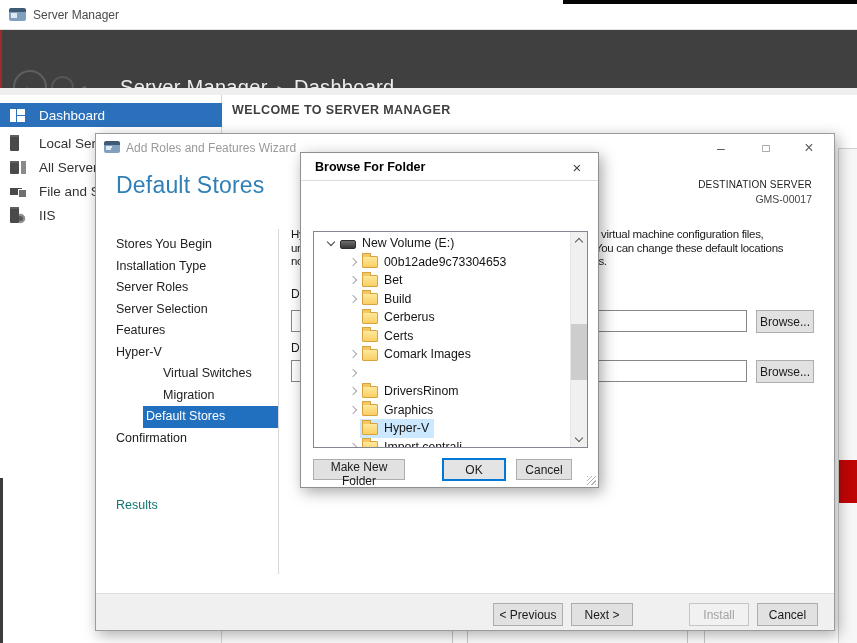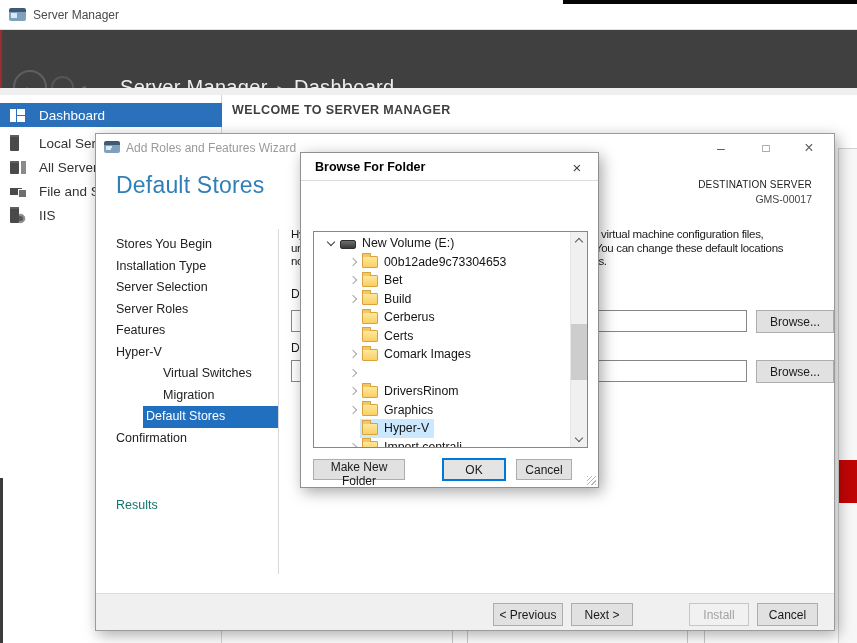--- a/index.html
+++ b/index.html
@@ -71,21 +71,21 @@
   .wz-nav-item { height:21.5px; line-height:21.5px; padding-left:20px; font-size:12.5px; color:#222; cursor:pointer; }
   .wz-nav-item.sub { padding-left:50px;margin-left:17px; }
   .wz-nav-item.selected { background:#2170bf; color:#fff; }
   .wz-nav-item.sub.selected { margin-left:47px; padding-left:3px; width:135px; }
   .wz-nav-item.disabled { color:#0f766e; cursor:default;margin-top:46px; }
   .wz-intro { position:absolute; left:195px; top:94px; width:530px; font-size:11.5px; letter-spacing:-.3px;
               line-height:13.5px; color:#1b1b1b; white-space:nowrap; }
   .wz-field-label { position:absolute; left:195px; font-size:12px; color:#1b1b1b; }
   .wz-input { position:absolute; left:195px; width:456px; height:22px; border:1px solid #868686; background:#fff;
               font-size:12px; padding:0 4px; font-family:inherit; }
-  .wz-browse { position:absolute; left:660px; width:78px; height:23px; background:#e1e1e1; border:1px solid #adadad;
+  .wz-browse { position:absolute; left:660px; width:58px; height:23px; background:#e1e1e1; border:1px solid #adadad;
                font-size:12px; color:#1a1a1a; font-family:inherit; cursor:pointer; }
   .wz-footer { position:absolute; left:0; top:459px; width:738px; height:37px; background:#f0f0f0; border-top:1px solid #dddddd; }
   .wz-btn { position:absolute; top:9px; height:23px; background:#e1e1e1; border:1px solid #adadad; font-size:12px;
             color:#1a1a1a; font-family:inherit; cursor:pointer; }
   .wz-btn.disabled { background:#f1f1f1; border-color:#c6c6c6; color:#a3a3a3; cursor:default; }
   .btn-prev { left:397px; width:70px; } .btn-next { left:475px; width:62px; }
   .btn-install { left:593px; width:60px; } .btn-cancel { left:661px; width:61px; }
 
   
   .bff { position:absolute; left:300px; top:152px; width:299px; height:336px; background:#fff;
@@ -218,22 +218,22 @@
 
     <div class="wz-heading">Default Stores</div>
     <div class="wz-dest">
       <div class="lbl">DESTINATION SERVER</div>
       <div class="val">GMS-00017</div>
     </div>
 
     <div class="wz-nav">
       <div class="wz-nav-item">Stores You Begin</div>
         <div class="wz-nav-item">Installation Type</div>
+        <div class="wz-nav-item">Server Roles</div>
         <div class="wz-nav-item">Server Selection</div>
-        <div class="wz-nav-item">Server Roles</div>
         <div class="wz-nav-item">Features</div>
         <div class="wz-nav-item">Hyper-V</div>
         <div class="wz-nav-item sub">Virtual Switches</div>
         <div class="wz-nav-item sub">Migration</div>
         <div class="wz-nav-item selected sub">Default Stores</div>
         <div class="wz-nav-item">Confirmation</div>
         <div class="wz-nav-item disabled">Results</div>
     </div>
     <div class="wz-nav-divider"></div>
 

